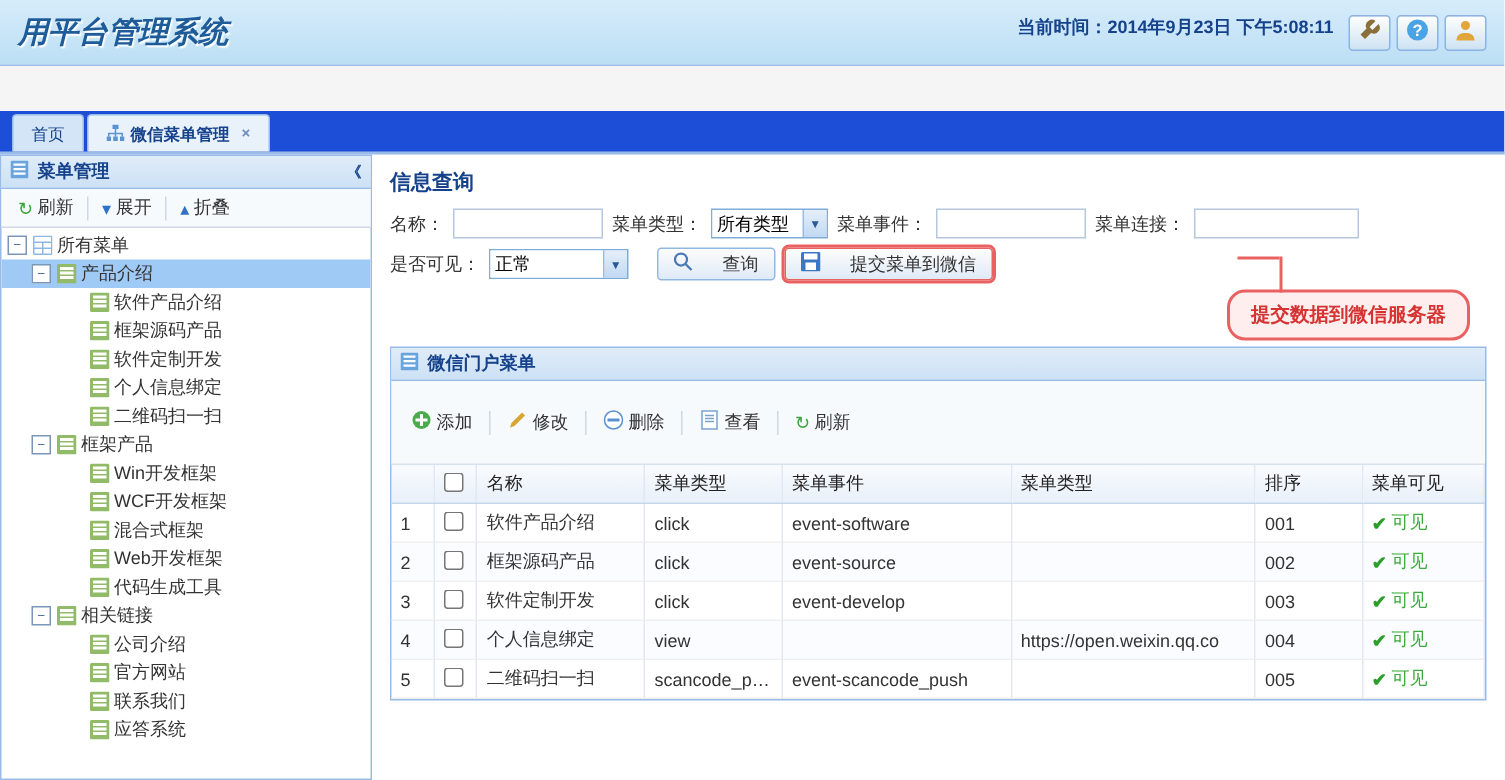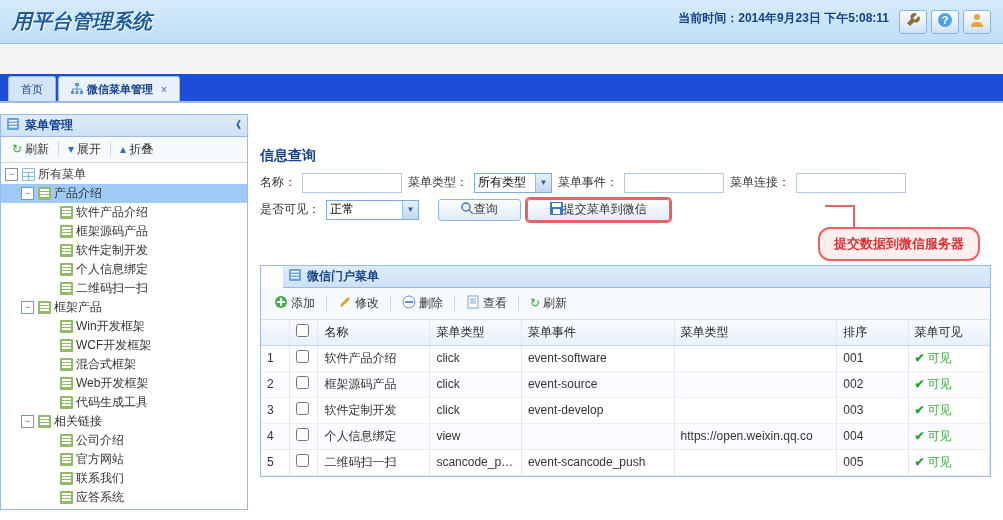--- a/index.html
+++ b/index.html
@@ -14,21 +14,21 @@
   .header-icon-btn { width: 28px; height: 24px; background: linear-gradient(#fefefe, #cee2f2); border: 1px solid #8db2e3; border-radius: 3px; display: flex; align-items: center; justify-content: center; cursor: pointer; }
   
   
   .tabs-row { height: 29px; background: #1d4ed8; display: flex; align-items: flex-end; padding-left: 8px; border-bottom: 2px solid #99bbe8; margin-top: 30px; }
   .tab { height: 25px; border: 1px solid #99bbe8; border-bottom: none; background: #d3e5f6; padding: 0 12px; display: flex; align-items: center; gap: 4px; border-radius: 3px 3px 0 0; margin-right: 2px; cursor: pointer; font-size: 11px; color: #15428b; }
   .tab.active { background: #e9f2fb; font-weight: bold; }
   .tab .tab-icon { width: 12px; height: 12px; display: inline-block; }
   .tab-close { font-size: 10px; margin-left: 4px; color: #6b8fba; cursor: pointer; }
   
   
-  .main { display: flex; height: calc(520px - 44px - 29px - 30px); background: #fff; align-items: center; }
+  .main { display: flex; height: calc(520px - 44px - 29px - 30px); background: #fff; }
   
   
   .tree-panel { width: 248px; border: 1px solid #99bbe8; display: flex; flex-direction: column; }
   .panel-header { background: linear-gradient(#dfecf9, #cde1f5); height: 22px; border-bottom: 1px solid #99bbe8; display: flex; align-items: center; padding: 0 6px; gap: 6px; font-weight: bold; color: #15428b; }
   .panel-header .collapse-btn { margin-left: auto; font-size: 10px; cursor: pointer; }
   .toolbar-row { height: 26px; background: #f7fafd; border-bottom: 1px solid #d0d7e0; display: flex; align-items: center; padding: 0 6px; gap: 2px; }
   .tb-btn { display: flex; align-items: center; gap: 3px; padding: 2px 5px; cursor: pointer; border-radius: 2px; }
   .sep { width: 1px; height: 16px; background: #ccd8e6; margin: 0 2px; }
   
   .tree-body { flex: 1; overflow: auto; padding: 2px 0; }
@@ -43,33 +43,33 @@
   
   
   .content { flex: 1; padding: 10px 12px; overflow: hidden; position: relative; }
   .section-title { font-size: 14px; font-weight: bold; color: #15428b; margin-bottom: 8px; }
   .filter-row { display: flex; align-items: center; gap: 6px; margin-bottom: 6px; flex-wrap: wrap; font-size: 12px; }
   .filter-row label { color: #333; white-space: nowrap; }
   .text-input { height: 20px; border: 1px solid #b5c7dd; min-width: 90px; padding: 0 3px; font-size: 12px; }
   .combo { display: inline-flex; align-items: center; height: 20px; border: 1px solid #7eadd9; background: #fff; position:relative; }
   .combo input { border: none; height: 18px; padding: 0 3px; font-size: 12px; outline: none; }
   .combo-arrow { width: 16px; height: 18px; background: linear-gradient(#e6effa, #c0d9f3); border-left: 1px solid #99bbe8; display: flex; align-items: center; justify-content: center; cursor:pointer; font-size:8px; color:#2a5a95; }
-  .btn { display: inline-flex; align-items: center; gap: 0; height: 22px; padding: 0 22px; border: 1px solid #91b8e4; border-radius: 3px; background: linear-gradient(#fdfdfd, #dfeaf7); cursor: pointer; font-size:12px; color:#333; }
+  .btn { display: inline-flex; align-items: center; gap: 20px; height: 22px; padding: 0 10px; border: 1px solid #91b8e4; border-radius: 3px; background: linear-gradient(#fdfdfd, #dfeaf7); cursor: pointer; font-size:12px; color:#333; }
   .btn.highlight { box-shadow: 0 0 0 2px #e96261; border-color: #e96261; }
   
   
   .callout-wrap { position: absolute; left: 570px; top: 90px; z-index: 5; }
   .callout-line { position:absolute; left: 35px; top: -22px; width: 2px; height: 24px; background: #e96261; }
   .callout-line::before { content:""; position:absolute; top:0; left:-28px; width:28px; height:2px; background:#e96261; }
   .callout { background: #ffeeee; border: 2px solid #e96261; border-radius: 12px; padding: 6px 14px; color: #d63333; font-size: 13px; font-weight: bold; }
   
   
   .grid-panel { margin-top: 44px; border: 1px solid #99bbe8; }
-  .grid-panel .panel-header { justify-content: flex-start; margin-left: 22px; }
-  .btn-row { display: flex; align-items: center; gap: 2px; padding: 4px 6px; background: #f7fafd; border-bottom: 1px solid #d7e2ee; }
+  .grid-panel .panel-header { justify-content: flex-start; }
+  .btn-row { display: flex; align-items: center; gap: 2px; padding: 16px 6px; background: #f7fafd; border-bottom: 1px solid #d7e2ee; }
   .tb-btn2 { display: flex; align-items: center; gap: 3px; padding: 2px 6px; border: 1px solid transparent; cursor: pointer; border-radius: 2px; font-size:12px; }
   
   table.grid { width: 100%; border-collapse: collapse; table-layout: fixed; }
   table.grid th, table.grid td { border-right: 1px solid #e1e8f1; padding: 4px 6px; text-align: left; font-size: 12px; height: 22px; overflow: hidden; white-space: nowrap; text-overflow: ellipsis; }
   table.grid thead th { background: linear-gradient(#f9fbfe, #e8f0f9); border-bottom: 1px solid #c5d6ea; color: #222; font-weight: normal; }
   table.grid tbody tr { border-bottom: 1px solid #efefef; }
   table.grid tbody tr:nth-child(even) { background: #fafcff; }
   .chk { width: 13px; height: 13px; }
   .visible-tag { color: #3aab3a; display: inline-flex; align-items: center; gap: 3px; }
   .visible-tag .check { color: #2aa02a; font-weight: bold; }

